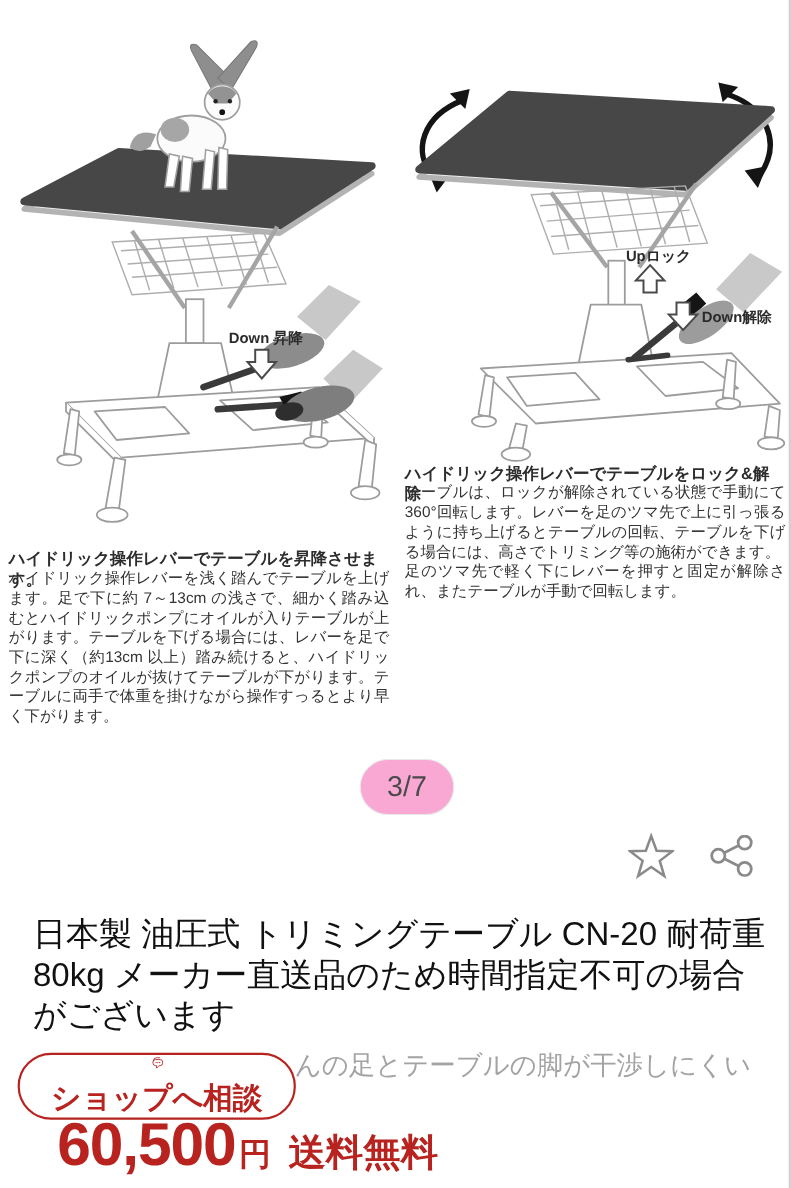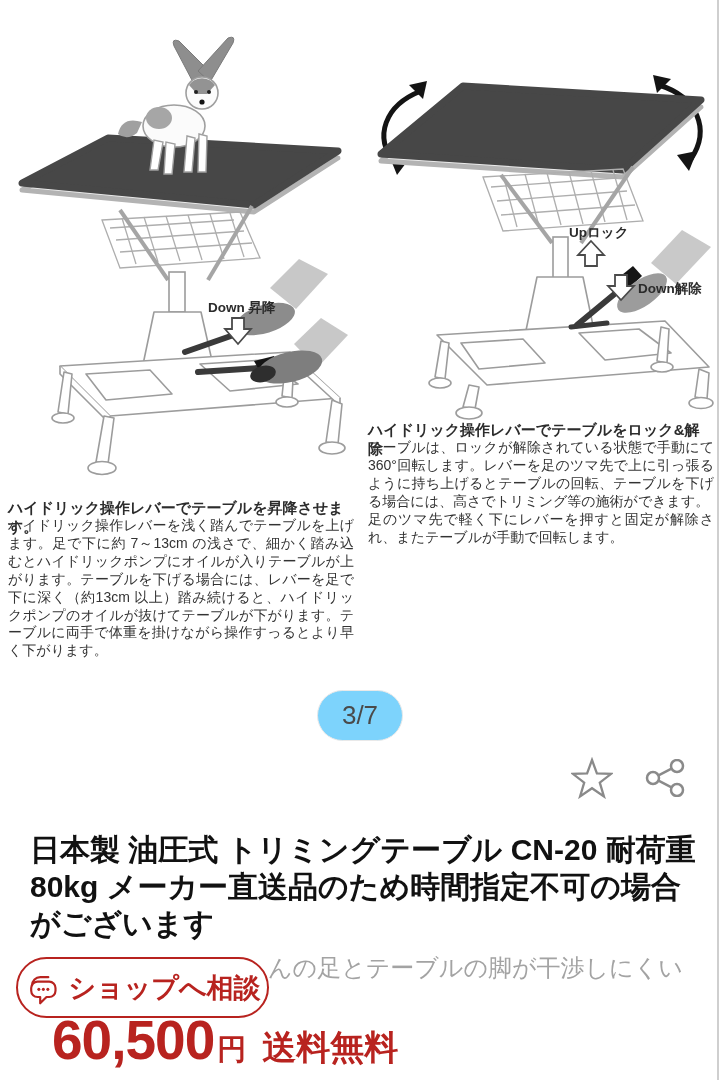--- a/index.html
+++ b/index.html
@@ -19,51 +19,52 @@
     text-align:left; letter-spacing:0;
   }
   .cap-body {
     position:absolute; font-size:14px; line-height:17.9px; color:#333;
     text-align:justify;
   }
   .cap-body p { margin:0; }
 
   
   .pager {
-    position:absolute; left:317px; top:690px; width:86px; height:51px;
-    background:#7dd3fc; border:1px solid #e9e9e9; border-radius:26px;
+    position:absolute; left:327px; top:690px; width:86px; height:51px;
+    background:#f9a8d4; border:1px solid #e9e9e9; border-radius:26px;
     display:flex; align-items:center; justify-content:center;
     font-size:26px; color:#4a4a4a;
   }
 
   
   .icon-btn { position:absolute; background:none; border:none; padding:0; cursor:pointer; }
   .icon-btn.star  { left:571px; top:757px; }
   .icon-btn.share { left:645px; top:759px; }
 
   
   .prod-title {
     position:absolute; left:30px; top:831px; width:666px;
-    font-size:30px; line-height:37px; font-weight:bold; color:#111;
+    font-size:30px; line-height:37px; font-weight:normal; color:#111;
   }
 
   
   .subtitle-partial {
     position:absolute; left:268px; top:952px; width:440px;
     font-size:24px; color:#a3a3a3; white-space:nowrap;
   }
 
   
   .consult-btn {
     position:absolute; left:16px; top:957px; width:253px; height:61px;
     background:#fff; border:2.5px solid #b8231f; border-radius:31px;
     display:flex; align-items:center; justify-content:center; gap:8px;
     color:#b8231f; font-size:27px; font-weight:bold; cursor:pointer;
     font-family:"Liberation Sans","DejaVu Sans",sans-serif;
     z-index:2;
+    flex-direction:column;
   }
 
   
   .price-row {
     position:absolute; left:34px; top:1008px; display:flex; align-items:baseline;
     color:#b8231f; z-index:1;
   }
   .price-num  { font-size:55px; font-weight:bold; letter-spacing:-1px;margin-left:18px; }
   .price-unit { font-size:29px; font-weight:bold; margin-left:3px; }
   .price-ship { font-size:34px; font-weight:bold; margin-left:16px; }

